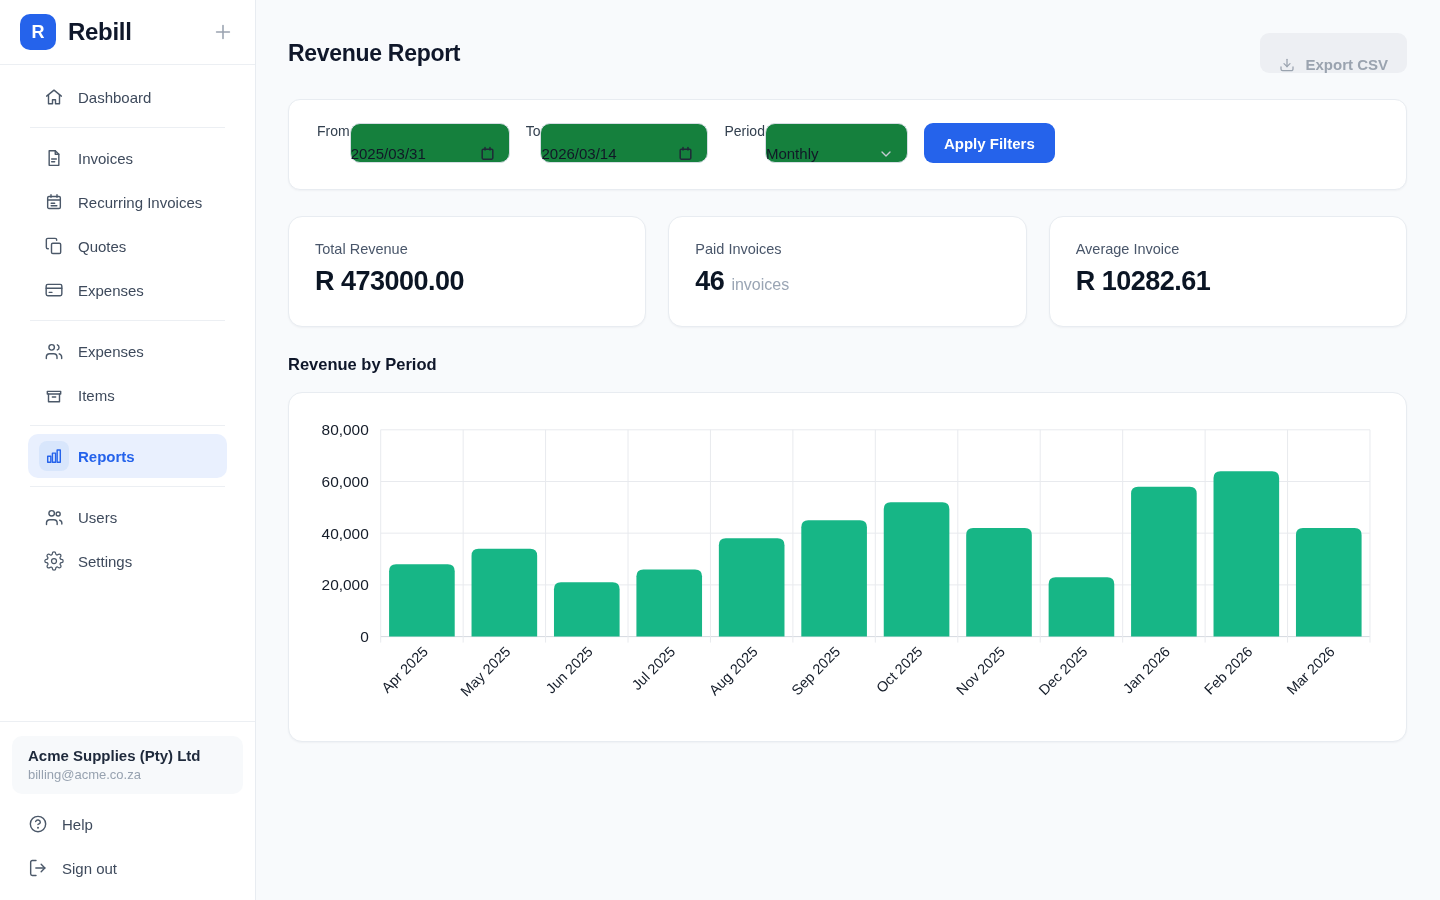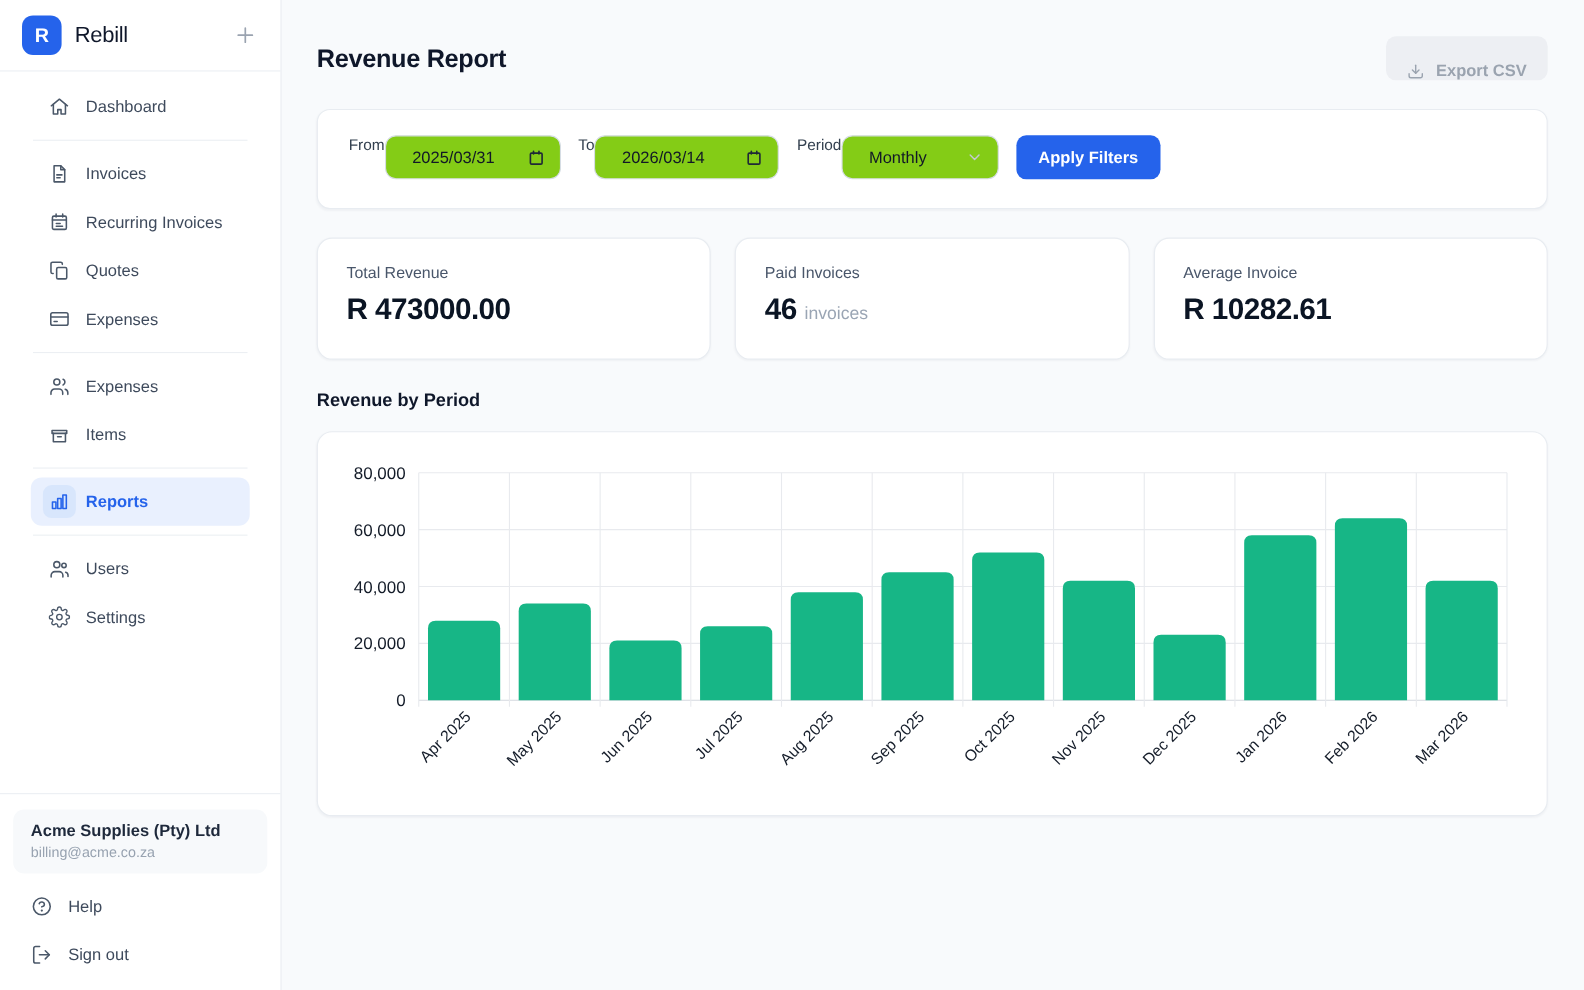--- a/index.html
+++ b/index.html
@@ -19,21 +19,21 @@
     border-right:1px solid var(--card-border,#e8ecf1);
     display:flex; flex-direction:column;
   }
   .logo-row { height:64px; padding:0 20px; display:flex; align-items:center; gap:12px; }
   .logo-badge {
     width:36px; height:36px; border-radius:10px;
     background:var(--accent,#2563eb); color:#fff;
     font-size:18px; font-weight:700;
     display:flex; align-items:center; justify-content:center;
   }
-  .brand-name { flex:1; font-size:20px; font-weight:400; letter-spacing:-0.3px; color:#0f172a; }
+  .brand-name { flex:1; font-size:24px; font-weight:700; letter-spacing:-0.3px; color:#0f172a; }
   .plus-btn { color:#9aa3b0; width:24px; height:24px; display:flex; align-items:center; justify-content:center; cursor:pointer; }
   .logo-divider { height:1px; background:#eceff3; }
 
   .side-nav { flex:1; padding:10px 28px 0; }
   .nav-item {
     display:flex; align-items:center; gap:14px;
     height:44px; padding:0 10px 0 16px; border-radius:10px;
     cursor:pointer; color:#3e4a5c;
   }
   .nav-icon { width:20px; height:20px; color:#4b5869; display:flex; align-items:center; justify-content:center; flex:none; }
@@ -67,23 +67,23 @@
 
   .card {
     background:#fff; border:1px solid var(--card-border,#e8ecf1);
     border-radius:12px; box-shadow:0 1px 2px rgba(16,24,40,.04);
   }
 
   .filter-card { display:flex; align-items:flex-end; gap:16px; padding:23px 28px 26px; margin-bottom:26px; }
   .field { display:flex; }
   .field-label { font-size:14px; font-weight:500; color:#33404f; margin-bottom:8px; }
   .control {
-    height:40px; border:1px solid #d6dde4; border-radius:10px; background:#84cc16;
-    display:flex; align-items:center; justify-content:space-between;
-    padding:0 13px 0 24px; font-size:15px; color:#111827; cursor:pointer;
+    height:40px; border:1px solid #d6dde4; border-radius:10px; background:#15803d;
+    display:flex; align-items:flex-end; justify-content:space-between;
+    padding:0 13px 0 0; font-size:15px; color:#111827; cursor:pointer;
   }
   .control .cal-ic { color:#1f2937; display:flex; }
   .control .chev-ic { color:#c4cad2; display:flex; }
   .w-from { width:160px; } .w-to { width:168px; } .w-period { width:143px; }
   .apply-btn {
     height:40px; padding:12px 20px; border:none; border-radius:9px;
     background:var(--accent,#2563eb); color:#fff; font-size:15px; font-weight:600;
     font-family:"Liberation Sans",sans-serif; cursor:pointer;
   }
 

